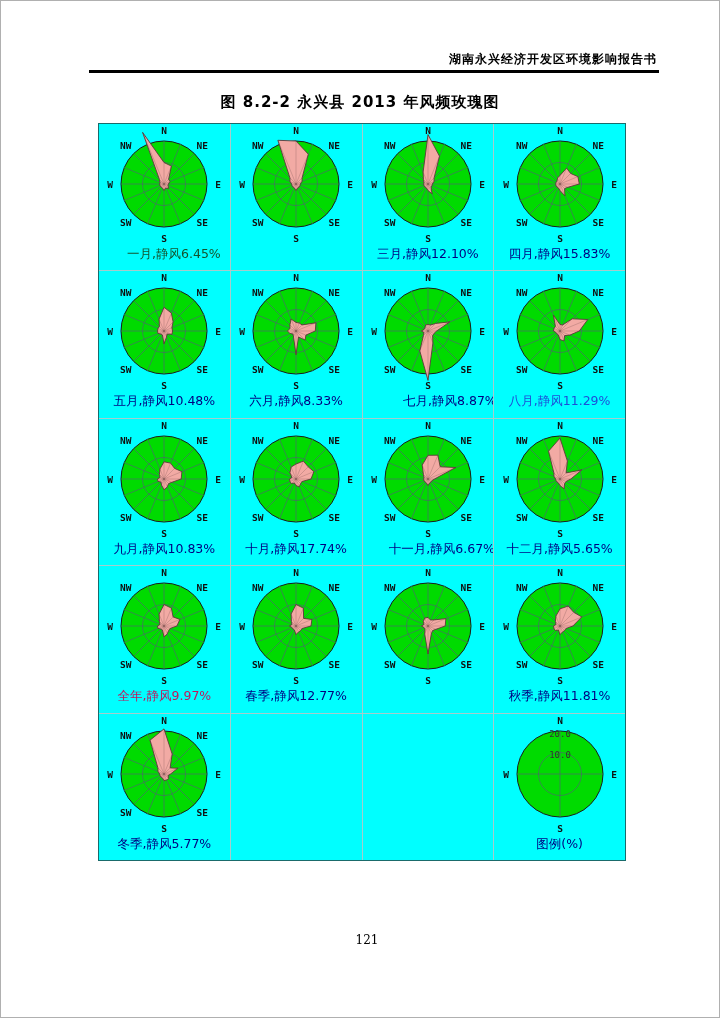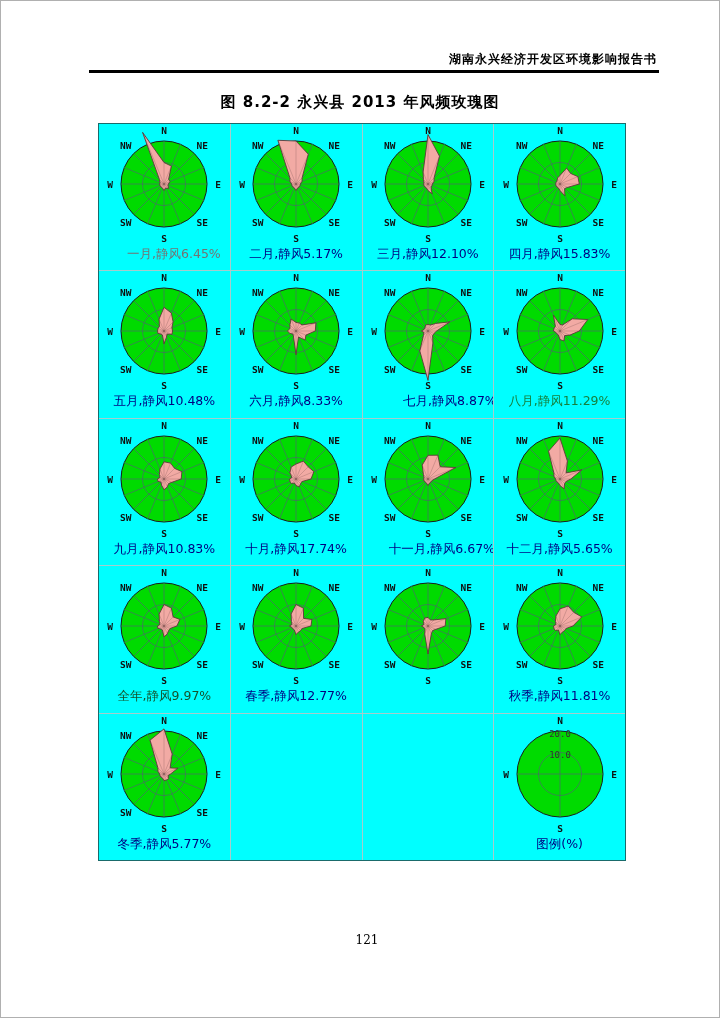--- a/index.html
+++ b/index.html
@@ -85,21 +85,21 @@
           <line x1="66" y1="60" x2="44.60799613079149" y2="8.355134132619064" stroke="#5A3A3A" stroke-width="0.5" stroke-opacity="0.45"></line>
           <text x="66" y="9.5" text-anchor="middle" fill="#101010" font-size="9.5" font-weight="bold" font-family="&quot;DejaVu Sans Mono&quot;,monospace">N</text>
           <text x="104.18376618407356" y="25.31623381592643" text-anchor="middle" fill="#101010" font-size="9.5" font-weight="bold" font-family="&quot;DejaVu Sans Mono&quot;,monospace">NE</text>
           <text x="120" y="63.5" text-anchor="middle" fill="#101010" font-size="9.5" font-weight="bold" font-family="&quot;DejaVu Sans Mono&quot;,monospace">E</text>
           <text x="104.18376618407356" y="101.68376618407356" text-anchor="middle" fill="#101010" font-size="9.5" font-weight="bold" font-family="&quot;DejaVu Sans Mono&quot;,monospace">SE</text>
           <text x="66" y="117.5" text-anchor="middle" fill="#101010" font-size="9.5" font-weight="bold" font-family="&quot;DejaVu Sans Mono&quot;,monospace">S</text>
           <text x="27.816233815926438" y="101.68376618407358" text-anchor="middle" fill="#101010" font-size="9.5" font-weight="bold" font-family="&quot;DejaVu Sans Mono&quot;,monospace">SW</text>
           <text x="12" y="63.50000000000001" text-anchor="middle" fill="#101010" font-size="9.5" font-weight="bold" font-family="&quot;DejaVu Sans Mono&quot;,monospace">W</text>
           <text x="27.816233815926424" y="25.316233815926445" text-anchor="middle" fill="#101010" font-size="9.5" font-weight="bold" font-family="&quot;DejaVu Sans Mono&quot;,monospace">NW</text>
         </svg>
-        <div class="rose-caption" style="color: #737373; margin-left: 19px;">一月,静风6.45%</div>
+        <div class="rose-caption" style="color: #14532d; margin-left: 19px;">一月,静风6.45%</div>
       </div>
       <div class="cell" style="background: rgb(0, 255, 255);">
         <svg width="132" height="118" viewBox="0 0 132 118">
           <circle cx="66" cy="60" r="43" fill="#00DB00" stroke="#1c1c1c" stroke-width="1"></circle>
           <circle cx="66" cy="60" r="21.5" fill="none" stroke="#4A6A6A" stroke-width="0.7"></circle>
           <line x1="66" y1="60" x2="66" y2="17" stroke="#4A6A6A" stroke-width="0.7"></line>
           <line x1="66" y1="60" x2="82.45538759169887" y2="20.27318010201467" stroke="#4A6A6A" stroke-width="0.7"></line>
           <line x1="66" y1="60" x2="96.40559159102153" y2="29.594408408978456" stroke="#4A6A6A" stroke-width="0.7"></line>
           <line x1="66" y1="60" x2="105.72681989798534" y2="43.544612408301134" stroke="#4A6A6A" stroke-width="0.7"></line>
           <line x1="66" y1="60" x2="109" y2="60" stroke="#4A6A6A" stroke-width="0.7"></line>
@@ -133,21 +133,20 @@
           <line x1="66" y1="60" x2="47.89907364913127" y2="16.300498112216125" stroke="#5A3A3A" stroke-width="0.5" stroke-opacity="0.45"></line>
           <text x="66" y="9.5" text-anchor="middle" fill="#101010" font-size="9.5" font-weight="bold" font-family="&quot;DejaVu Sans Mono&quot;,monospace">N</text>
           <text x="104.18376618407356" y="25.31623381592643" text-anchor="middle" fill="#101010" font-size="9.5" font-weight="bold" font-family="&quot;DejaVu Sans Mono&quot;,monospace">NE</text>
           <text x="120" y="63.5" text-anchor="middle" fill="#101010" font-size="9.5" font-weight="bold" font-family="&quot;DejaVu Sans Mono&quot;,monospace">E</text>
           <text x="104.18376618407356" y="101.68376618407356" text-anchor="middle" fill="#101010" font-size="9.5" font-weight="bold" font-family="&quot;DejaVu Sans Mono&quot;,monospace">SE</text>
           <text x="66" y="117.5" text-anchor="middle" fill="#101010" font-size="9.5" font-weight="bold" font-family="&quot;DejaVu Sans Mono&quot;,monospace">S</text>
           <text x="27.816233815926438" y="101.68376618407358" text-anchor="middle" fill="#101010" font-size="9.5" font-weight="bold" font-family="&quot;DejaVu Sans Mono&quot;,monospace">SW</text>
           <text x="12" y="63.50000000000001" text-anchor="middle" fill="#101010" font-size="9.5" font-weight="bold" font-family="&quot;DejaVu Sans Mono&quot;,monospace">W</text>
           <text x="27.816233815926424" y="25.316233815926445" text-anchor="middle" fill="#101010" font-size="9.5" font-weight="bold" font-family="&quot;DejaVu Sans Mono&quot;,monospace">NW</text>
         </svg>
-        <div class="rose-caption" style="color: rgb(0, 0, 128);">二月,静风5.17%</div>
       </div>
       <div class="cell" style="background: rgb(0, 255, 255);">
         <svg width="132" height="118" viewBox="0 0 132 118">
           <circle cx="66" cy="60" r="43" fill="#00DB00" stroke="#1c1c1c" stroke-width="1"></circle>
           <circle cx="66" cy="60" r="21.5" fill="none" stroke="#4A6A6A" stroke-width="0.7"></circle>
           <line x1="66" y1="60" x2="66" y2="17" stroke="#4A6A6A" stroke-width="0.7"></line>
           <line x1="66" y1="60" x2="82.45538759169887" y2="20.27318010201467" stroke="#4A6A6A" stroke-width="0.7"></line>
           <line x1="66" y1="60" x2="96.40559159102153" y2="29.594408408978456" stroke="#4A6A6A" stroke-width="0.7"></line>
           <line x1="66" y1="60" x2="105.72681989798534" y2="43.544612408301134" stroke="#4A6A6A" stroke-width="0.7"></line>
           <line x1="66" y1="60" x2="109" y2="60" stroke="#4A6A6A" stroke-width="0.7"></line>
@@ -421,21 +420,21 @@
           <line x1="66" y1="60" x2="59.41784496332046" y2="44.10927204080586" stroke="#5A3A3A" stroke-width="0.5" stroke-opacity="0.45"></line>
           <text x="66" y="9.5" text-anchor="middle" fill="#101010" font-size="9.5" font-weight="bold" font-family="&quot;DejaVu Sans Mono&quot;,monospace">N</text>
           <text x="104.18376618407356" y="25.31623381592643" text-anchor="middle" fill="#101010" font-size="9.5" font-weight="bold" font-family="&quot;DejaVu Sans Mono&quot;,monospace">NE</text>
           <text x="120" y="63.5" text-anchor="middle" fill="#101010" font-size="9.5" font-weight="bold" font-family="&quot;DejaVu Sans Mono&quot;,monospace">E</text>
           <text x="104.18376618407356" y="101.68376618407356" text-anchor="middle" fill="#101010" font-size="9.5" font-weight="bold" font-family="&quot;DejaVu Sans Mono&quot;,monospace">SE</text>
           <text x="66" y="117.5" text-anchor="middle" fill="#101010" font-size="9.5" font-weight="bold" font-family="&quot;DejaVu Sans Mono&quot;,monospace">S</text>
           <text x="27.816233815926438" y="101.68376618407358" text-anchor="middle" fill="#101010" font-size="9.5" font-weight="bold" font-family="&quot;DejaVu Sans Mono&quot;,monospace">SW</text>
           <text x="12" y="63.50000000000001" text-anchor="middle" fill="#101010" font-size="9.5" font-weight="bold" font-family="&quot;DejaVu Sans Mono&quot;,monospace">W</text>
           <text x="27.816233815926424" y="25.316233815926445" text-anchor="middle" fill="#101010" font-size="9.5" font-weight="bold" font-family="&quot;DejaVu Sans Mono&quot;,monospace">NW</text>
         </svg>
-        <div class="rose-caption" style="color: #15803d;">八月,静风11.29%</div>
+        <div class="rose-caption" style="color: #1d4ed8;">八月,静风11.29%</div>
       </div>
       <div class="cell" style="background: rgb(0, 255, 255);">
         <svg width="132" height="118" viewBox="0 0 132 118">
           <circle cx="66" cy="60" r="43" fill="#00DB00" stroke="#1c1c1c" stroke-width="1"></circle>
           <circle cx="66" cy="60" r="21.5" fill="none" stroke="#4A6A6A" stroke-width="0.7"></circle>
           <line x1="66" y1="60" x2="66" y2="17" stroke="#4A6A6A" stroke-width="0.7"></line>
           <line x1="66" y1="60" x2="82.45538759169887" y2="20.27318010201467" stroke="#4A6A6A" stroke-width="0.7"></line>
           <line x1="66" y1="60" x2="96.40559159102153" y2="29.594408408978456" stroke="#4A6A6A" stroke-width="0.7"></line>
           <line x1="66" y1="60" x2="105.72681989798534" y2="43.544612408301134" stroke="#4A6A6A" stroke-width="0.7"></line>
           <line x1="66" y1="60" x2="109" y2="60" stroke="#4A6A6A" stroke-width="0.7"></line>
@@ -661,21 +660,21 @@
           <line x1="66" y1="60" x2="61.06338372249034" y2="48.0819540306044" stroke="#5A3A3A" stroke-width="0.5" stroke-opacity="0.45"></line>
           <text x="66" y="9.5" text-anchor="middle" fill="#101010" font-size="9.5" font-weight="bold" font-family="&quot;DejaVu Sans Mono&quot;,monospace">N</text>
           <text x="104.18376618407356" y="25.31623381592643" text-anchor="middle" fill="#101010" font-size="9.5" font-weight="bold" font-family="&quot;DejaVu Sans Mono&quot;,monospace">NE</text>
           <text x="120" y="63.5" text-anchor="middle" fill="#101010" font-size="9.5" font-weight="bold" font-family="&quot;DejaVu Sans Mono&quot;,monospace">E</text>
           <text x="104.18376618407356" y="101.68376618407356" text-anchor="middle" fill="#101010" font-size="9.5" font-weight="bold" font-family="&quot;DejaVu Sans Mono&quot;,monospace">SE</text>
           <text x="66" y="117.5" text-anchor="middle" fill="#101010" font-size="9.5" font-weight="bold" font-family="&quot;DejaVu Sans Mono&quot;,monospace">S</text>
           <text x="27.816233815926438" y="101.68376618407358" text-anchor="middle" fill="#101010" font-size="9.5" font-weight="bold" font-family="&quot;DejaVu Sans Mono&quot;,monospace">SW</text>
           <text x="12" y="63.50000000000001" text-anchor="middle" fill="#101010" font-size="9.5" font-weight="bold" font-family="&quot;DejaVu Sans Mono&quot;,monospace">W</text>
           <text x="27.816233815926424" y="25.316233815926445" text-anchor="middle" fill="#101010" font-size="9.5" font-weight="bold" font-family="&quot;DejaVu Sans Mono&quot;,monospace">NW</text>
         </svg>
-        <div class="rose-caption" style="color: #14532d;">全年,静风9.97%</div>
+        <div class="rose-caption" style="color: #be185d;">全年,静风9.97%</div>
       </div>
       <div class="cell" style="background: rgb(0, 255, 255);">
         <svg width="132" height="118" viewBox="0 0 132 118">
           <circle cx="66" cy="60" r="43" fill="#00DB00" stroke="#1c1c1c" stroke-width="1"></circle>
           <circle cx="66" cy="60" r="21.5" fill="none" stroke="#4A6A6A" stroke-width="0.7"></circle>
           <line x1="66" y1="60" x2="66" y2="17" stroke="#4A6A6A" stroke-width="0.7"></line>
           <line x1="66" y1="60" x2="82.45538759169887" y2="20.27318010201467" stroke="#4A6A6A" stroke-width="0.7"></line>
           <line x1="66" y1="60" x2="96.40559159102153" y2="29.594408408978456" stroke="#4A6A6A" stroke-width="0.7"></line>
           <line x1="66" y1="60" x2="105.72681989798534" y2="43.544612408301134" stroke="#4A6A6A" stroke-width="0.7"></line>
           <line x1="66" y1="60" x2="109" y2="60" stroke="#4A6A6A" stroke-width="0.7"></line>

